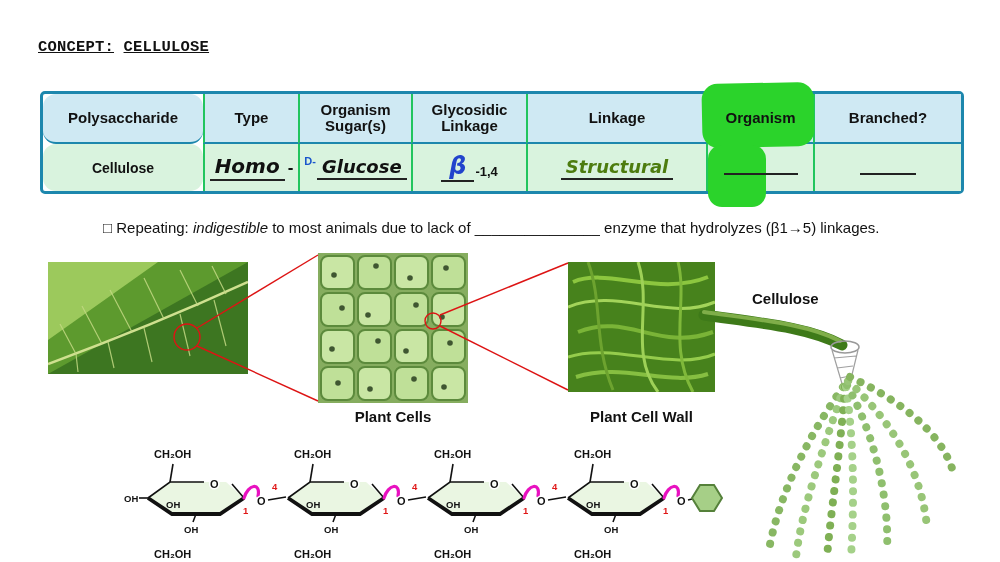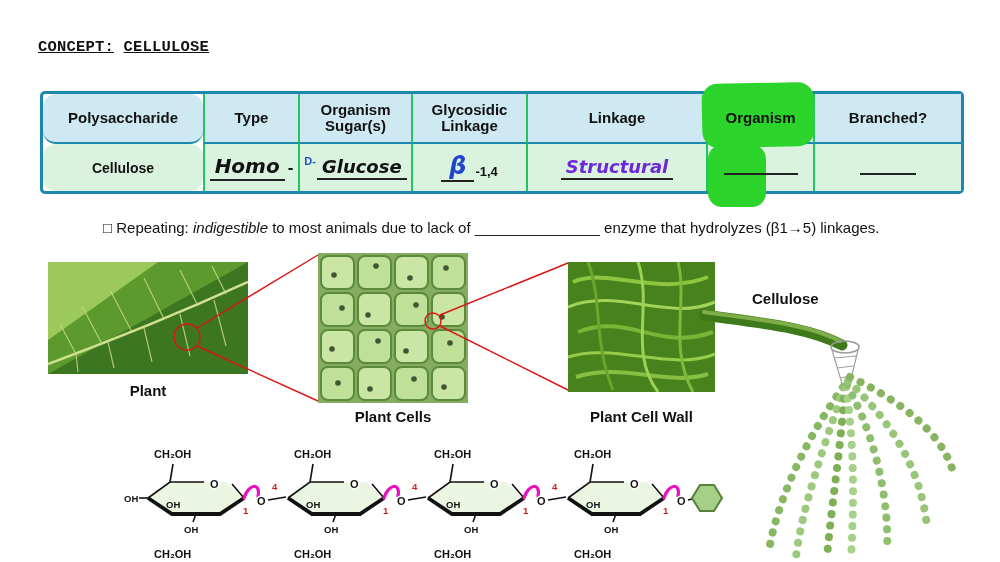--- a/index.html
+++ b/index.html
@@ -25,21 +25,21 @@
 
   
   .hand{font-family:"DejaVu Sans",sans-serif;font-style:italic;font-weight:bold;}
   .hw-u{border-bottom:2px solid #222;padding:0 5px 1px;}
   .type-hand{font-size:20px;}
   .dash{font-size:17px;font-weight:bold;margin-left:3px;}
   .d-pre{color:#1a55cc;font-size:11px;font-weight:bold;position:relative;top:-7px;margin-right:1px;}
   .sugar-hand{font-size:18px;}
   .beta{color:#2244cc;font-size:24px;line-height:1;padding:0 8px 2px;}
   .link-suffix{font-size:13px;font-weight:bold;position:relative;top:4px;margin-left:1px;}
-  .func-hand{font-size:18px;color:#6d28d9;}
+  .func-hand{font-size:18px;color:#4d7c0f;}
   .blank{display:inline-block;border-bottom:2px solid #222;height:13px;}
   .w74{width:74px;}.w56{width:56px;}
 
   
   .blob{position:absolute;background:#2bd32b;z-index:2;}
   #blob-head{left:702px;top:83px;width:112px;height:64px;border-radius:16px;transform:rotate(-1.2deg);}
   #blob-body{left:708px;top:145px;width:58px;height:62px;border-radius:14px;}
   .z3{position:relative;z-index:3;text-align:right;}
 
   
@@ -143,21 +143,20 @@
 
   <div class="fig" id="fig-leaf">
     <svg width="200" height="112" viewBox="0 0 200 112">
       <rect width="200" height="112" fill="#5d9a2e"></rect>
       <polygon points="200,0 200,112 0,112" fill="#3a7220" opacity="0.9"></polygon>
       <polygon points="0,0 110,0 0,78" fill="#9cc95c"></polygon>
       <path d="M0,102 C60,80 130,52 200,20" stroke="#cfe08f" stroke-width="2.5" fill="none"></path>
       <path d="M28,92 L12,62 M54,82 L34,44 M84,70 L62,28 M116,57 L96,16 M150,44 L132,8 M178,32 L164,4 M28,92 L30,110 M60,80 L66,106 M96,66 L104,100 M132,52 L142,94 M166,38 L178,84" stroke="#c2d882" stroke-width="1.2" fill="none" opacity="0.85"></path>
     </svg>
   </div>
-  <div class="cap" id="cap-leaf">Plant</div>
 
   <div class="fig" id="fig-cells">
     <svg width="150" height="150" viewBox="0 0 150 150">
       <rect width="150" height="150" fill="#86ad5f"></rect>
       <g fill="#c9e6a4" stroke="#5c8a3c" stroke-width="2">
         <rect x="3" y="3" width="33" height="33" rx="7"></rect>
           <rect x="40" y="3" width="33" height="33" rx="7" fill="#bfe098"></rect>
         <rect x="77" y="3" width="33" height="33" rx="7"></rect>
           <rect x="114" y="3" width="33" height="33" rx="7" fill="#bfe098"></rect>
         <rect x="3" y="40" width="33" height="33" rx="7" fill="#bfe098"></rect>

